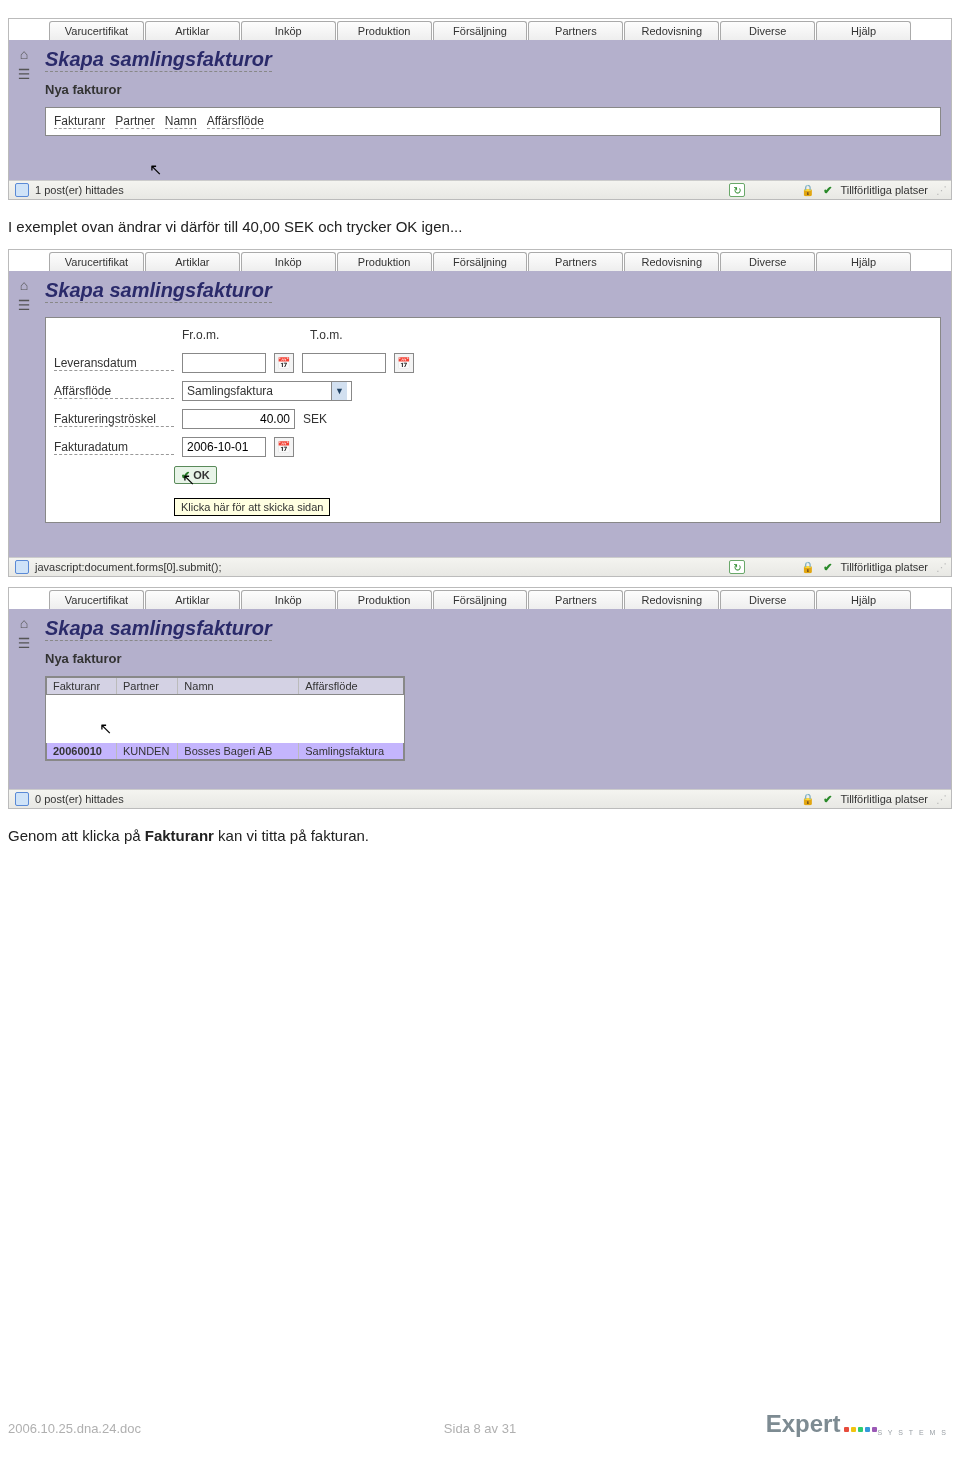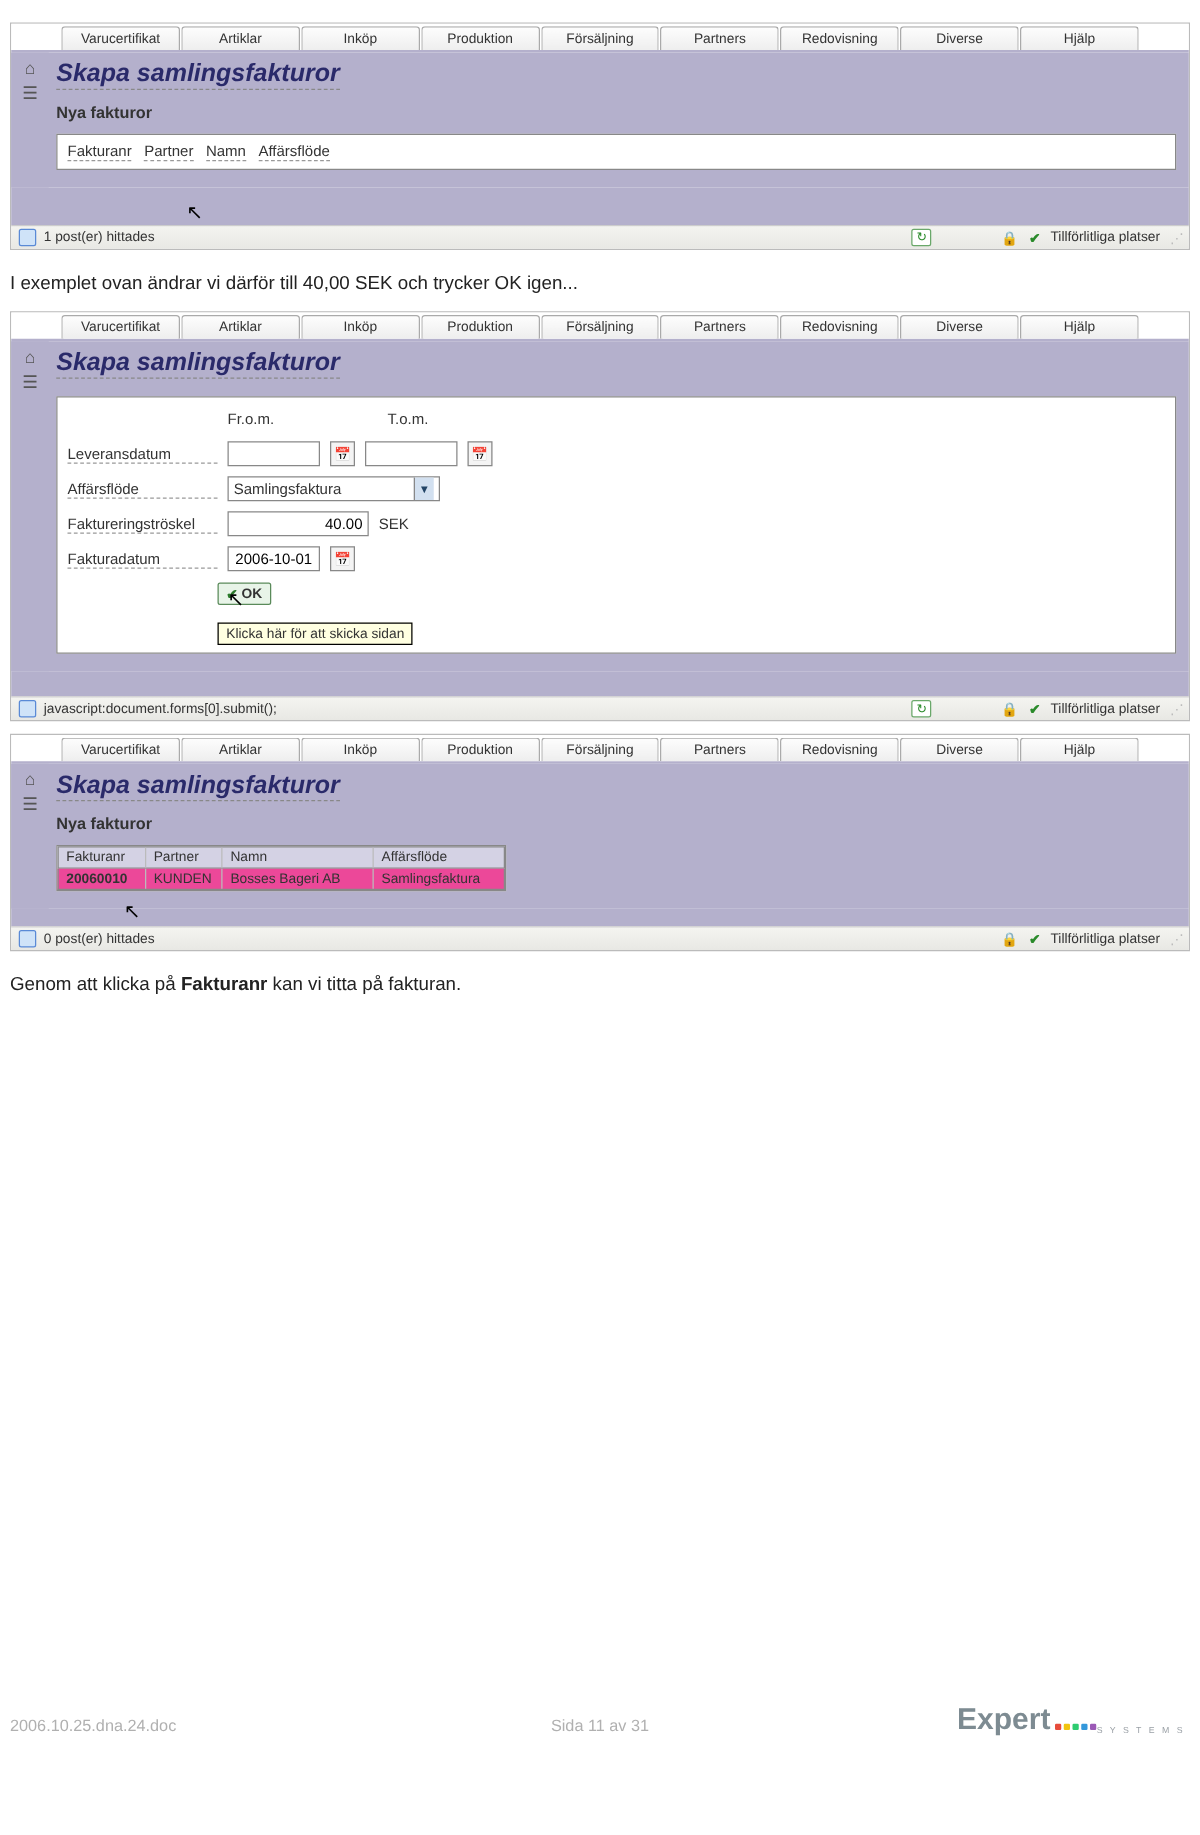--- a/index.html
+++ b/index.html
@@ -107,21 +107,21 @@
     border-bottom: 1px dashed #999;
     display: inline-block;
   }
   .txt-input {
     border: 1px solid #888;
     height: 20px;
     font-size: 12px;
     padding: 1px 4px;
     background: #fff;
   }
-  .w-date { width: 74px; text-align: center; }
+  .w-date { width: 84px; }
   .w-sel  { width: 170px; }
   .w-num  { width: 113px; text-align: right; }
   .cal-btn {
     width: 20px; height: 20px;
     border: 1px solid #888;
     background: #f4f4f4;
     display: inline-flex; align-items: center; justify-content: center;
     font-size: 11px;
   }
   .sel {
@@ -211,21 +211,22 @@
   }
   .dg-head div, .dg-row div {
     padding: 2px 6px;
     border-right: 1px solid #bbb;
   }
   .dg-head div:last-child, .dg-row div:last-child { border-right: none; }
   .dg-row {
     display: flex;
     border: 1px solid #888;
     border-top: none;
-    background: #ec4899;
+    background: #c4b5fd;
+    margin-top: 48px;
   }
   .c-fakt { width: 80px; font-weight: bold; }
   .c-part { width: 70px; }
   .c-namn { width: 140px; }
   .c-affar { width: 120px; }
   .footer {
     position: relative;
     margin-top: 560px;
     display: flex;
     align-items: flex-end;
@@ -433,21 +434,21 @@
       </div>
     </div>
   </div>
 
   <div class="caption-text">
     <span>Genom att klicka på </span><strong>Fakturanr</strong><span> kan vi titta på fakturan.</span>
   </div>
 
   <div class="footer">
     <div class="fcol">2006.10.25.dna.24.doc</div>
-    <div class="fcol" style="position:absolute;left:0;right:0;text-align:center;">Sida 11 av 31</div>
+    <div class="fcol" style="position:absolute;left:0;right:0;text-align:center;">Sida 8 av 31</div>
     <div class="logo">
       <div style="display:flex;align-items:flex-end;line-height:1;">
         <div style="display:flex;align-items:flex-end;">
           <span>Expert</span>
           <span class="dots" style="margin-left:4px;margin-bottom:4px;">
             <span style="background:#e74c3c"></span>
               <span style="background:#f1c40f"></span>
               <span style="background:#2ecc71"></span>
             <span style="background:#3498db"></span>
               <span style="background:#9b59b6"></span>

